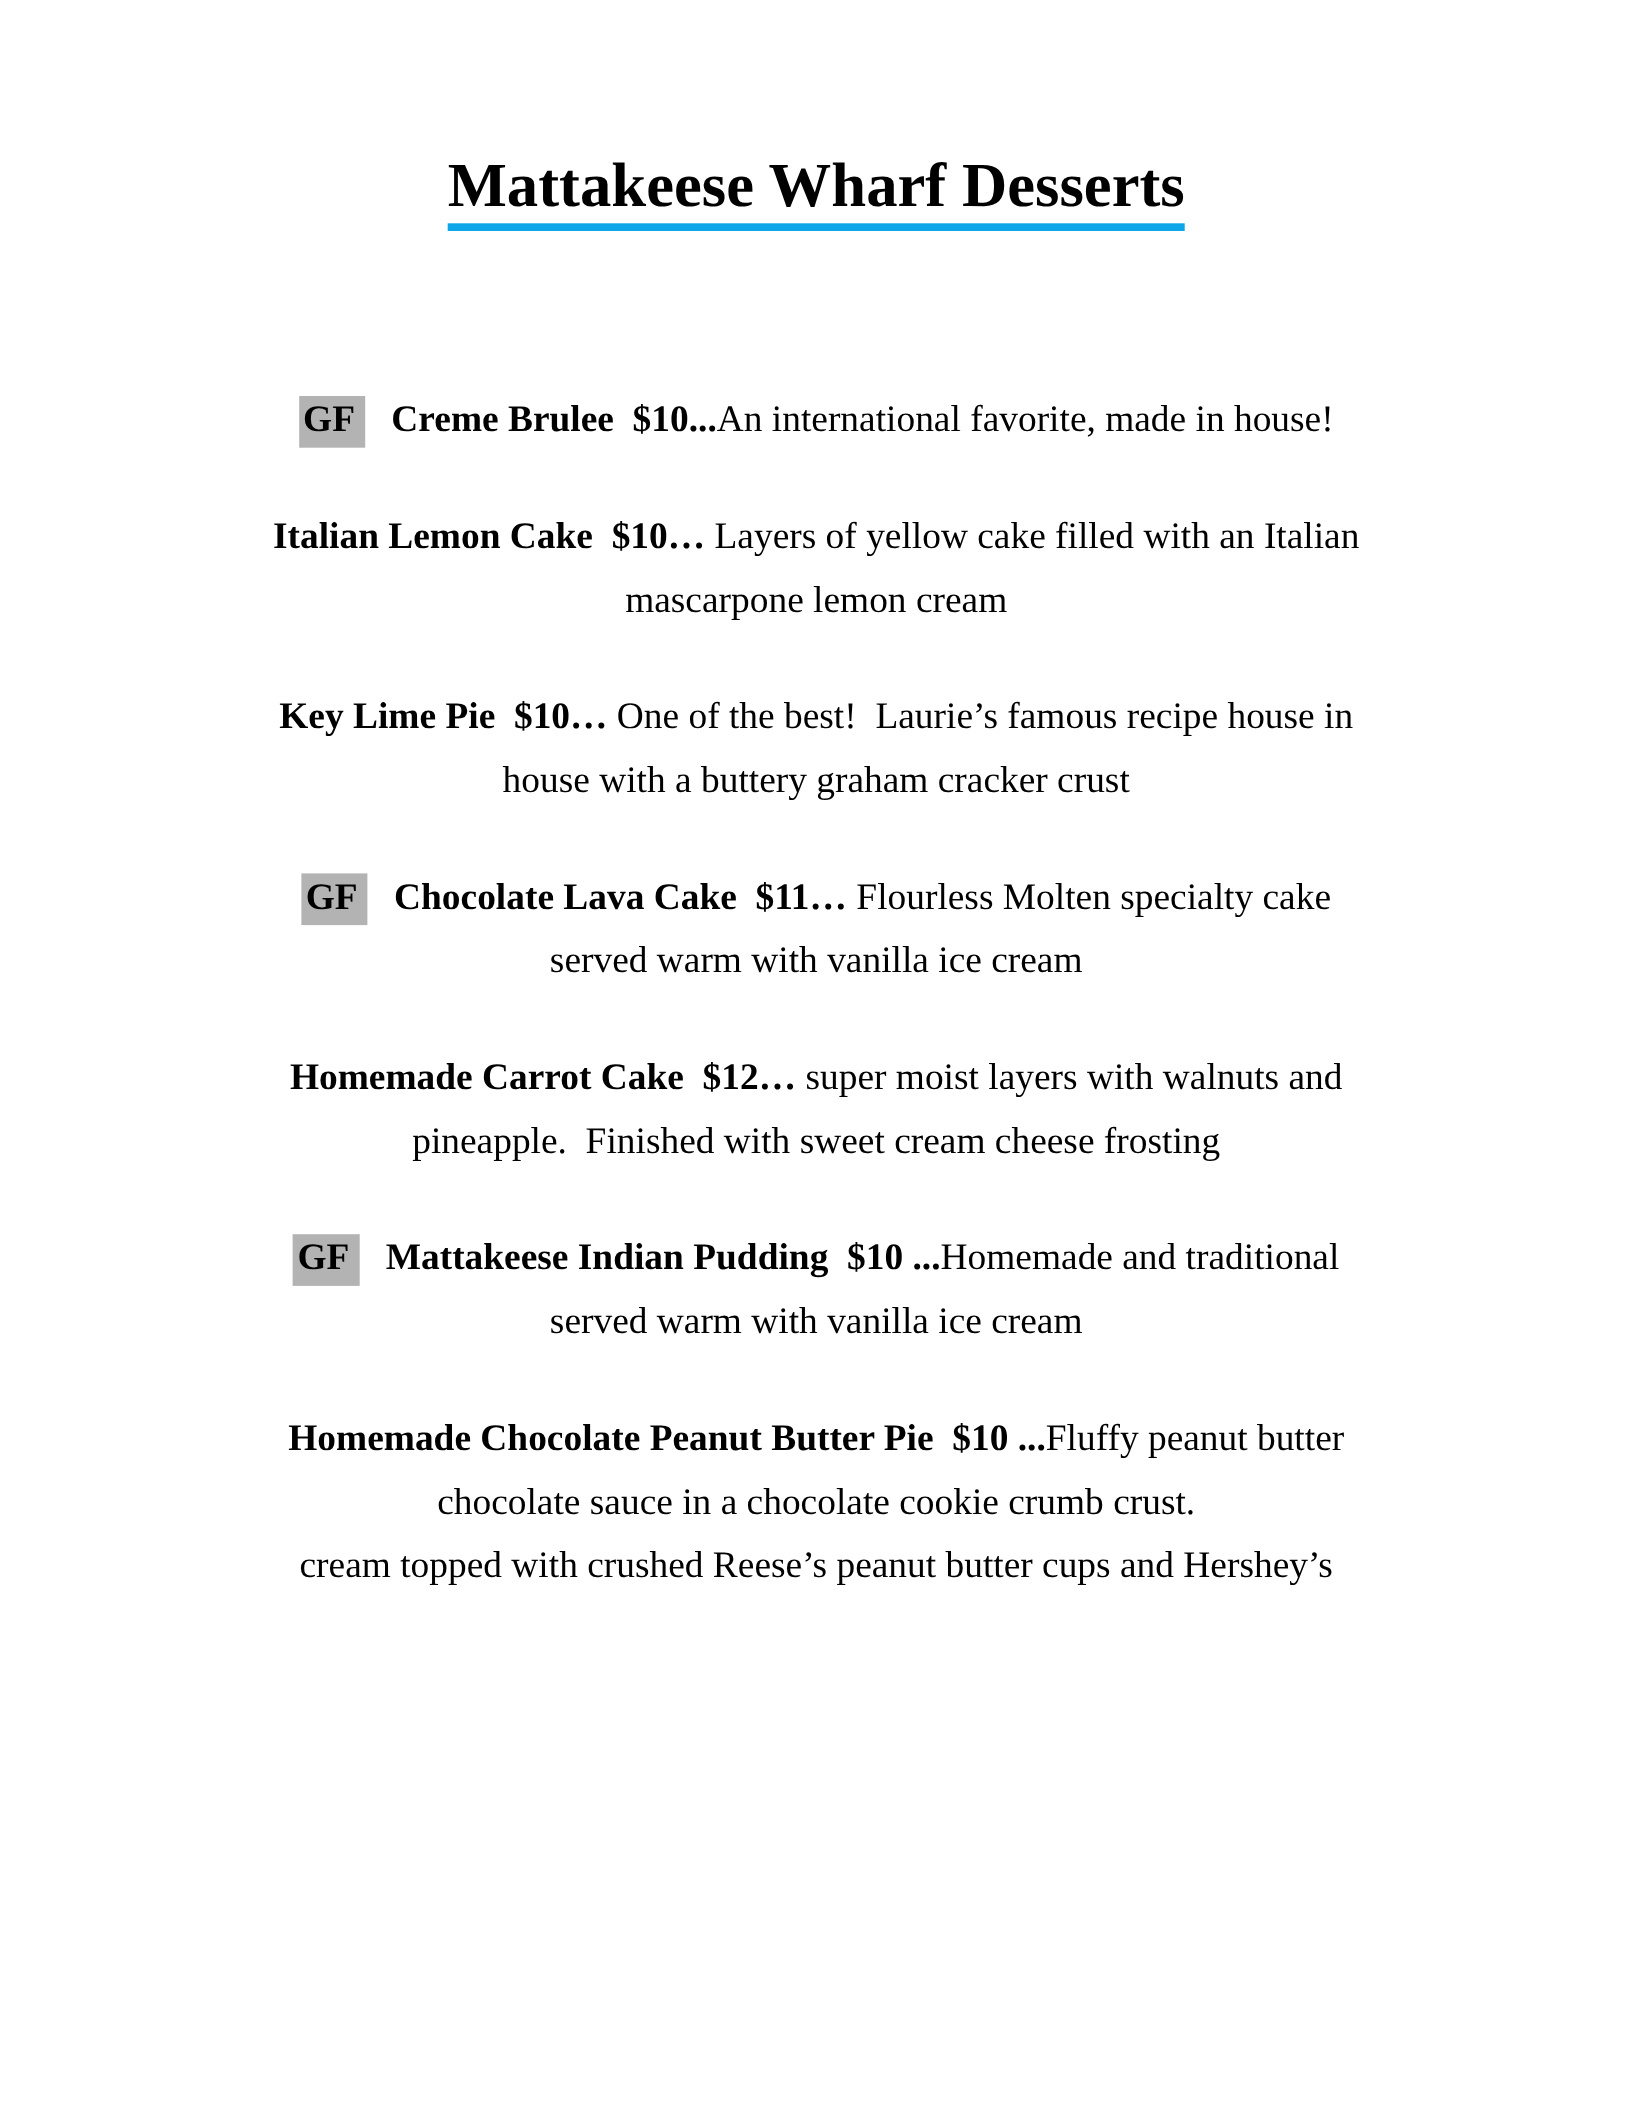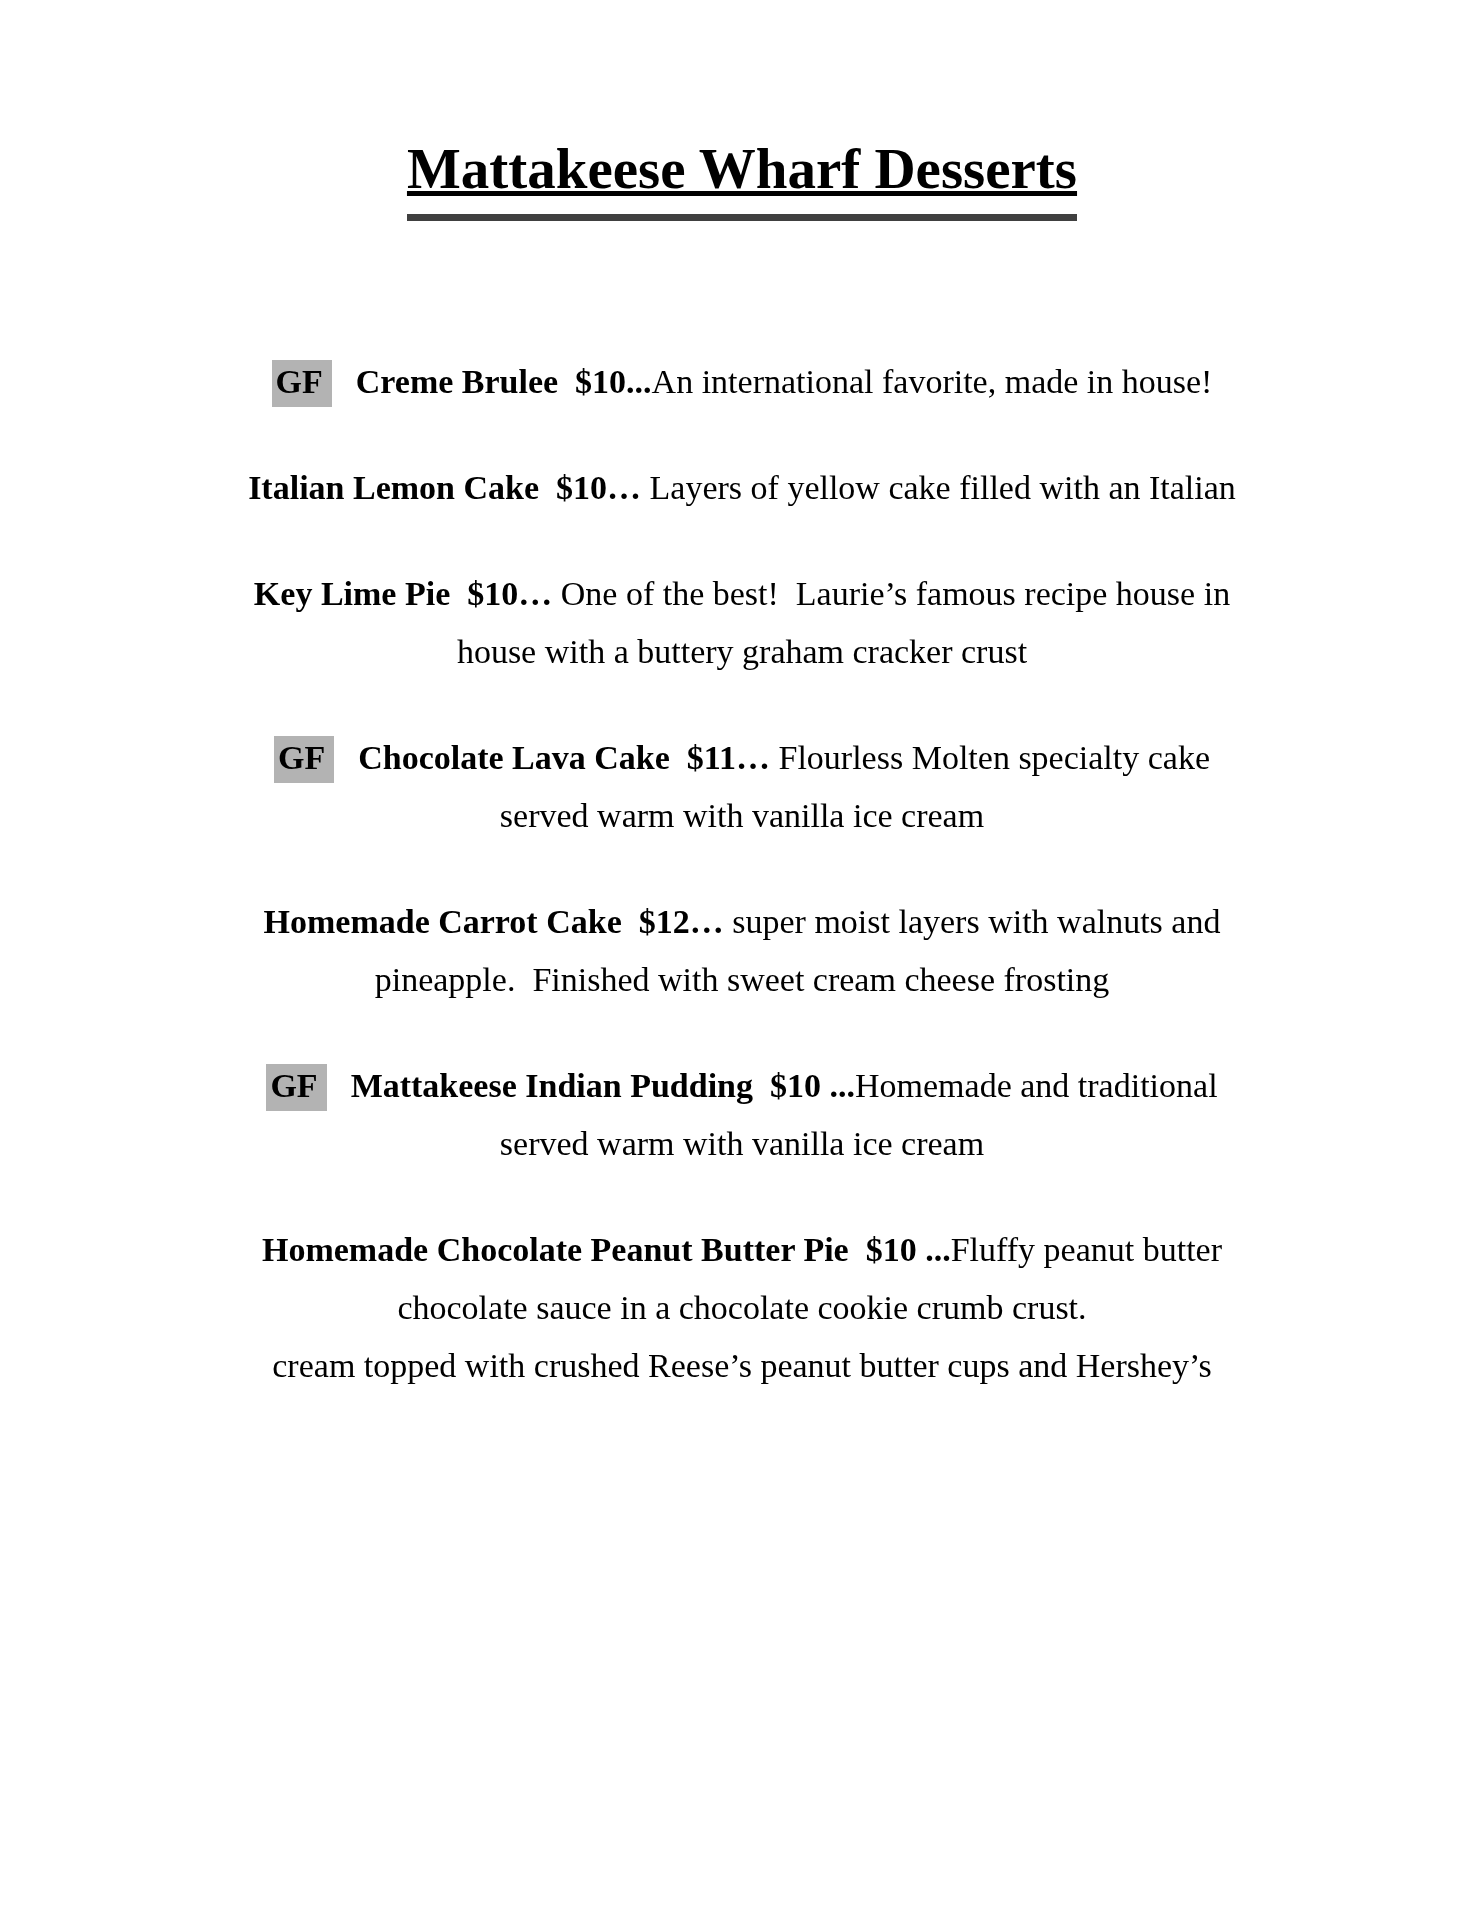--- a/index.html
+++ b/index.html
@@ -14,24 +14,23 @@
   .title{
     margin:0;
     padding-top:138px;
     text-align:center;
     font-size:57px;
     line-height:1.1;
     font-weight:bold;
     letter-spacing:0px;
   }
   .title .title-text{
-    border-bottom:7px solid #404040;
-    padding-bottom:14px;
+    border-bottom:7px solid #0ea5e9;
+    padding-bottom:3px;
     white-space:pre;
-    text-decoration:underline;
   }
   .items{
     margin-top:152px;
   }
   .item{
     margin:0 auto 48px auto;
     width:1180px;
     text-align:center;
     font-size:34px;
     line-height:58px;
@@ -59,20 +58,21 @@
 
   <div class="items">
 
     <p class="item">
         <span class="line"><span class="gf-badge">GF</span><span class="bold">Creme Brulee  $10...</span><span class="reg">An international favorite, made in house!</span></span>
       </p>
 
 
     <p class="item">
         <span class="line"><span class="bold">Italian Lemon Cake  $10…</span><span class="reg"> Layers of yellow cake filled with an Italian</span></span>
+        <span class="line"><span class="reg">mascarpone lemon cream</span></span>
       </p>
 
     <p class="item">
         <span class="line"><span class="bold">Key Lime Pie  $10…</span><span class="reg"> One of the best!  Laurie’s famous recipe house in</span></span>
         <span class="line"><span class="reg">house with a buttery graham cracker crust</span></span>
       </p>
 
     <p class="item">
         <span class="line"><span class="gf-badge">GF</span><span class="bold">Chocolate Lava Cake  $11…</span><span class="reg"> Flourless Molten specialty cake</span></span>
         <span class="line"><span class="reg">served warm with vanilla ice cream</span></span>

